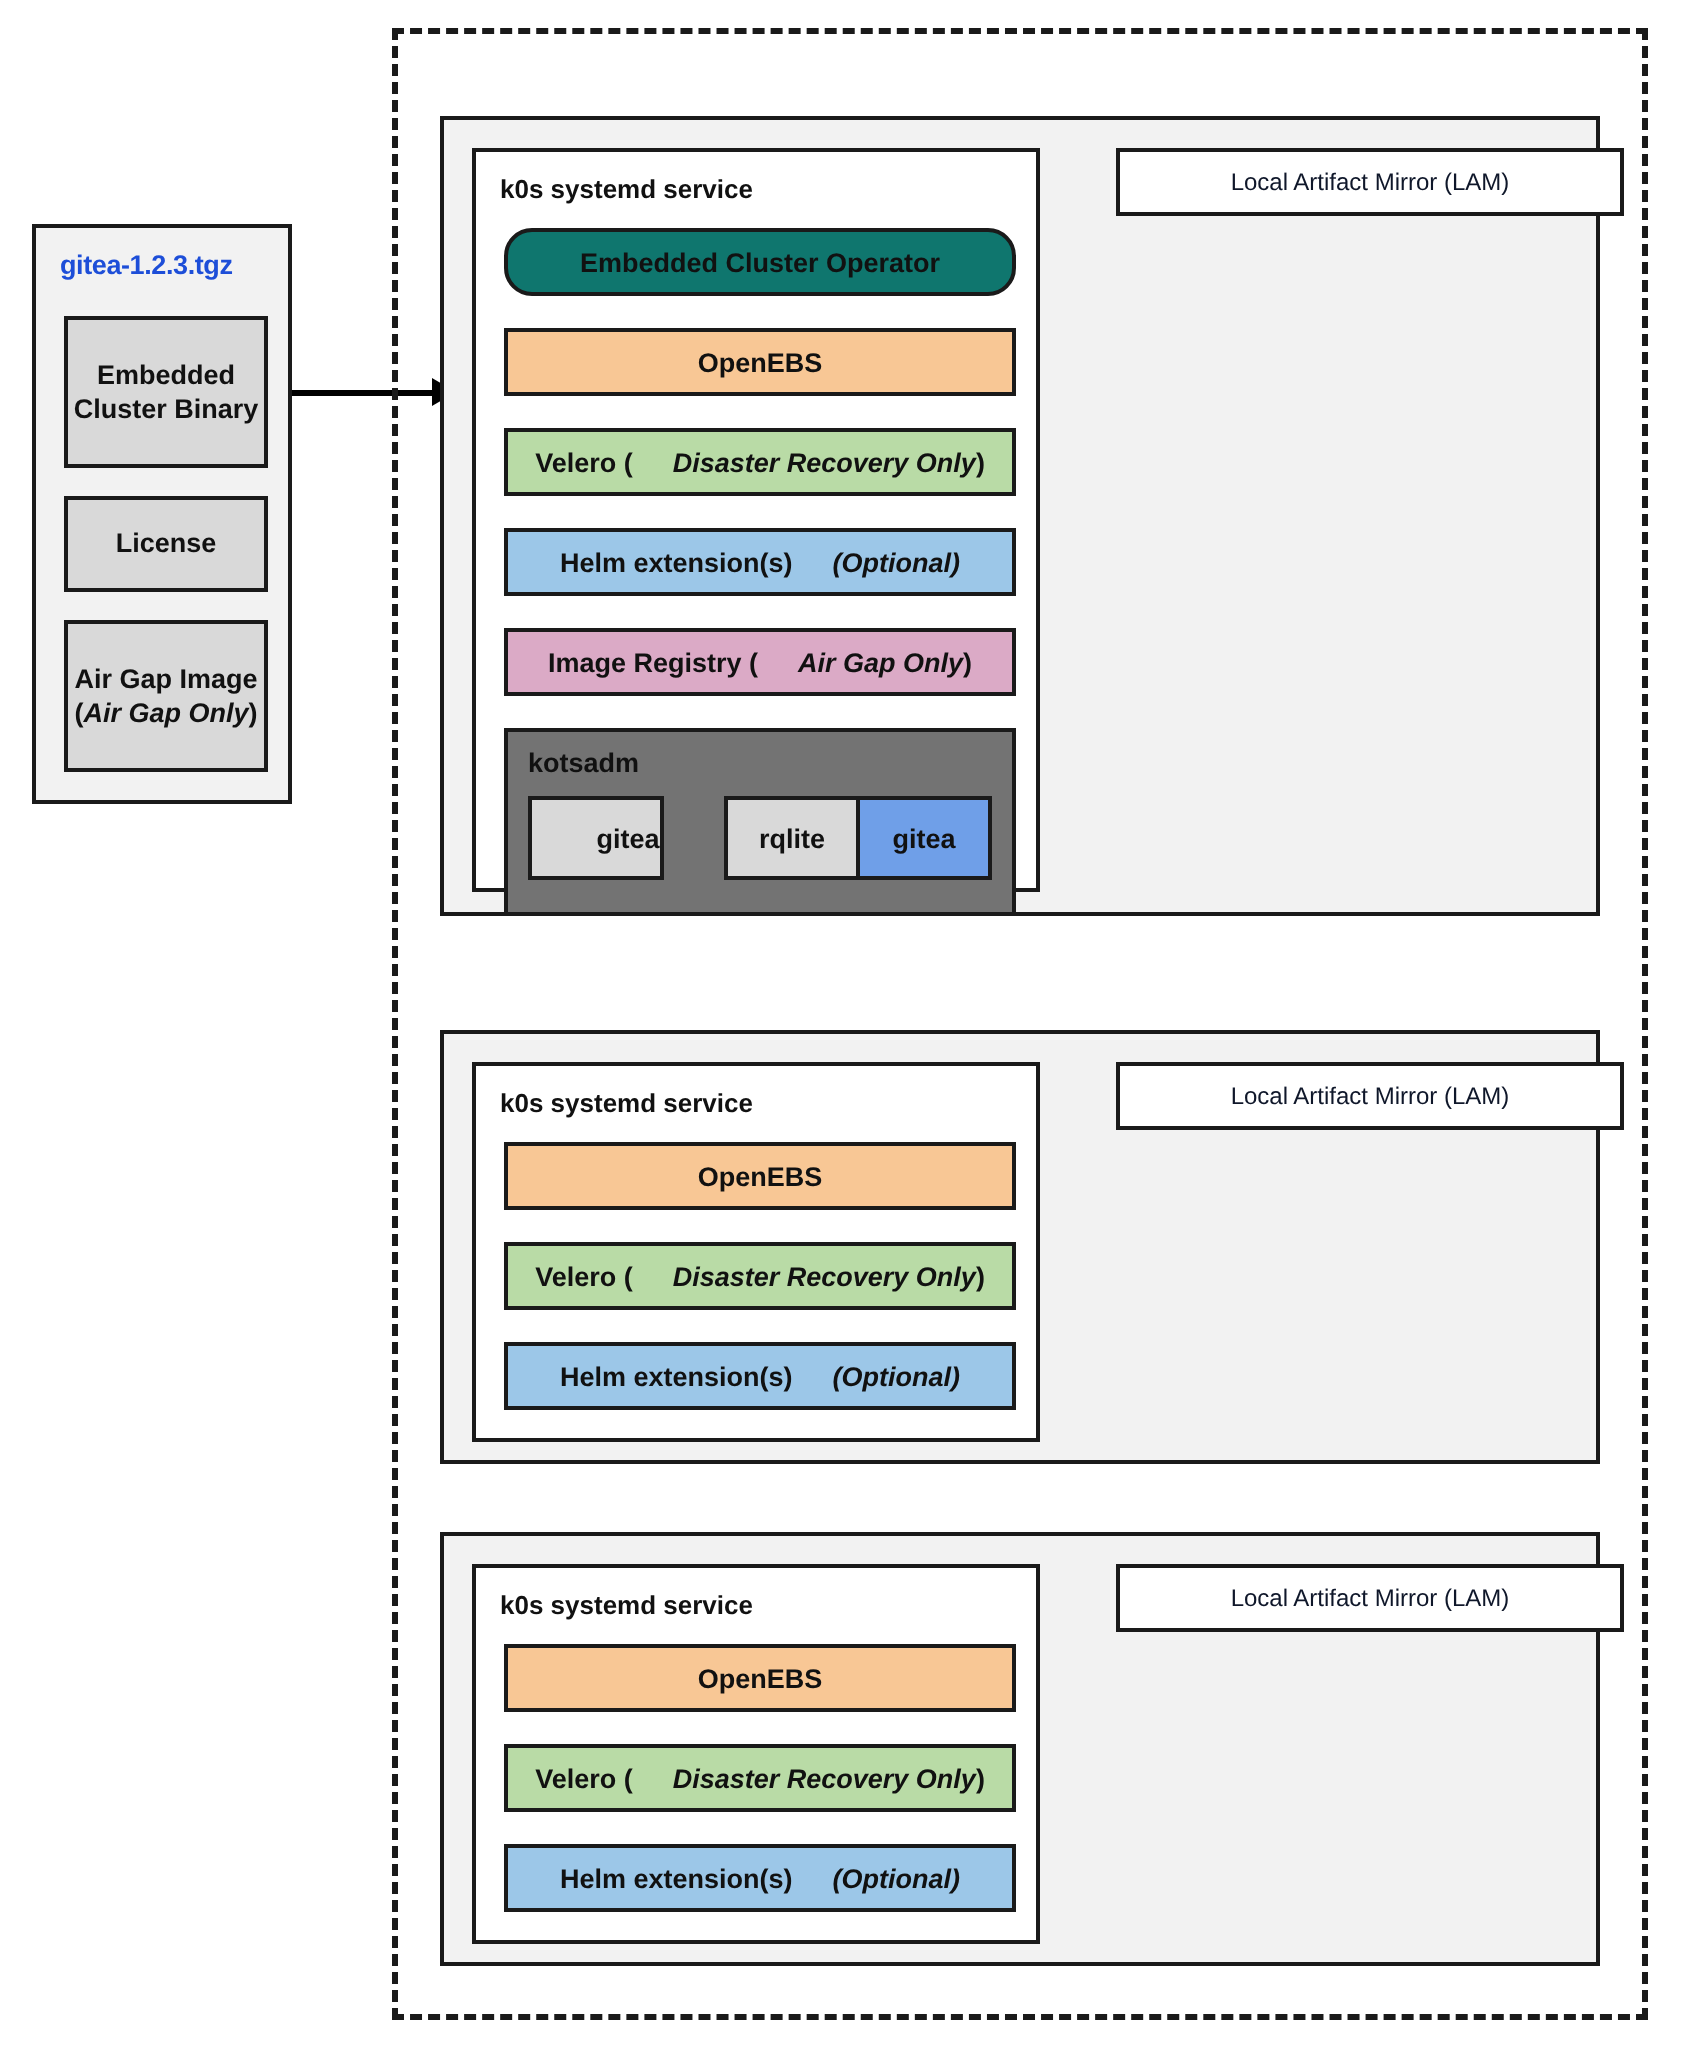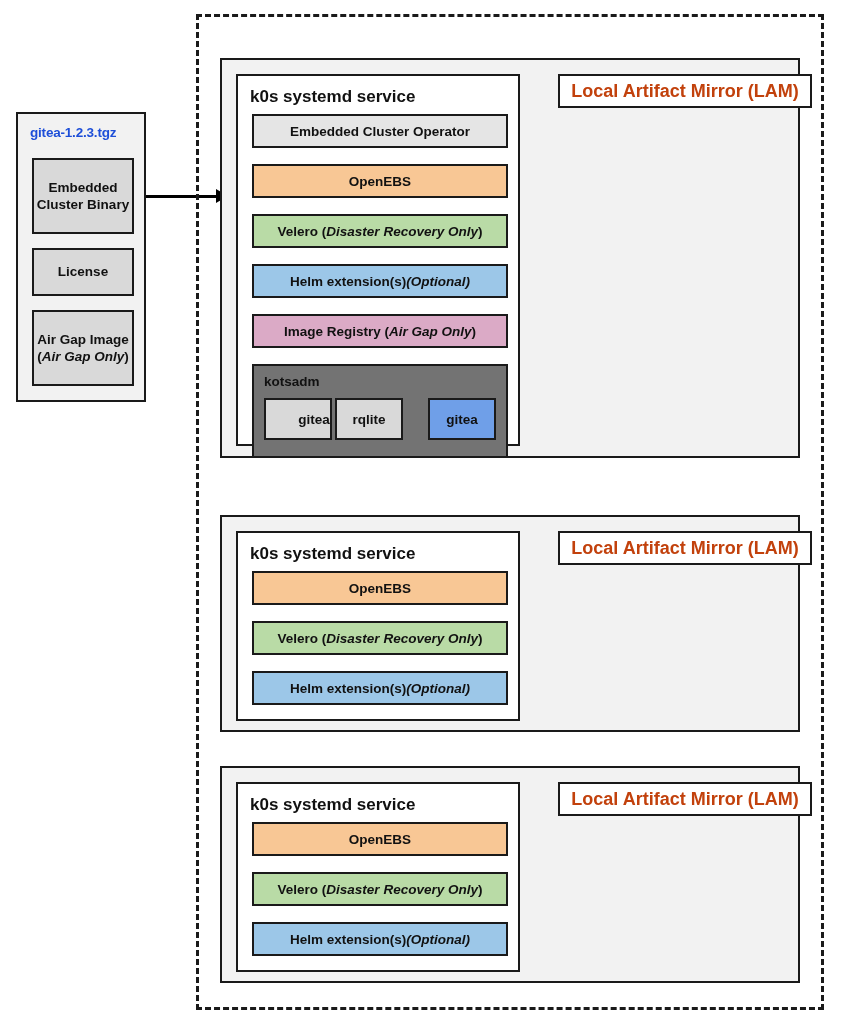--- a/index.html
+++ b/index.html
@@ -115,53 +115,53 @@
     top: 14px;
     background: #ffffff;
     border: 2.5px solid #1a1a1a;
     box-sizing: border-box;
     width: 284px;
   }
   .k0s-title {
     position: absolute;
     left: 12px;
     top: 11px;
-    font-size: 17px;
+    font-size: 13px;
     font-weight: bold;
     color: #111;
   }
 
   .svc {
     position: absolute;
     left: 14px;
     width: 256px;
     height: 34px;
     border: 2.5px solid #1a1a1a;
     box-sizing: border-box;
     display: flex;
     align-items: center;
     justify-content: center;
     font-size: 13.5px;
     font-weight: bold;
     color: #111;
     white-space: nowrap;
   }
-  .svc i { font-style: italic; }
+  .svc i { font-style: italic; padding-left: 20px; }
 
   .lam {
     position: absolute;
     background: #ffffff;
     border: 2.5px solid #1a1a1a;
     box-sizing: border-box;
     display: flex;
     align-items: center;
     justify-content: center;
-    font-size: 18px;
-    font-weight: bold;
-    color: #c2410c;
+    font-size: 12px;
+    font-weight: normal;
+    color: #0f172a;
     width: 254px;
     height: 34px;
   }
 
   
   .kotsadm {
     position: absolute;
     left: 14px;
     width: 256px;
     height: 94px;
@@ -185,21 +185,21 @@
     border: 2.5px solid #1a1a1a;
     box-sizing: border-box;
     display: flex;
     align-items: center;
     justify-content: center;
     font-size: 13.5px;
     font-weight: bold;
     color: #111;
   }
   .pod.p1 { left: 10px; }
-  .pod.p2 { left: 81px; }
+  .pod.p2 { left: 108px; }
   .pod.p3 { left: 174px; }
 </style>
 </head>
 <body>
 
 <div id="canvas">
 
   <div class="bundle-box">
     <div class="bundle-title">gitea-1.2.3.tgz</div>
 
@@ -218,21 +218,21 @@
   <div class="arrow-head"></div>
 
   <div class="cluster"></div>
 
   <div id="nodes-layer">
       <div class="node-group" style="left: 196px; top: 0px; width: 628px;">
         <div class="node-label" style="top: 36px;">Node</div>
         <div class="node-box" style="top: 58px; width: 580px; height: 400px;">
           <div class="k0s-box" style="height: 372px;">
             <div class="k0s-title">k0s systemd service</div>
-            <div class="svc" style="top: 38px; background: #e5e5e5;">
+            <div class="svc" style="top: 38px; background: #0f766e; border-radius: 14px;">
               <span>Embedded Cluster Operator</span>
             </div>
             <div class="svc" style="top: 88px; background: rgb(248, 199, 149);">
               <span>OpenEBS</span>
             </div>
             <div class="svc" style="top: 138px; background: rgb(185, 219, 166);">
               <span>Velero (</span>
               <i>Disaster Recovery Only</i>
               <span>)</span>
             </div>

